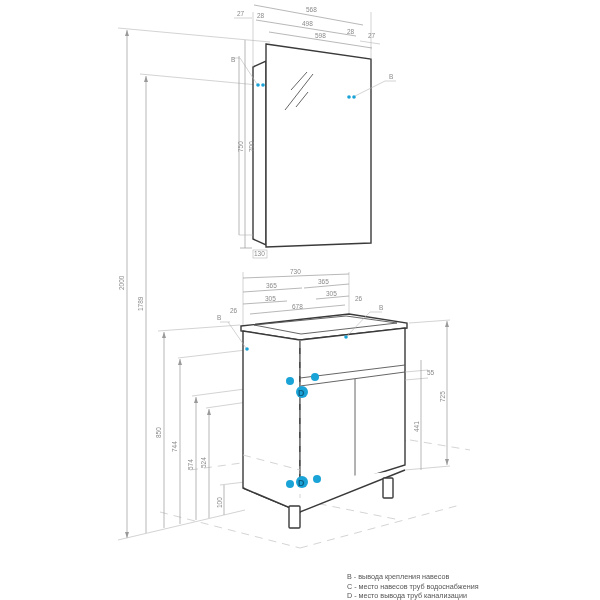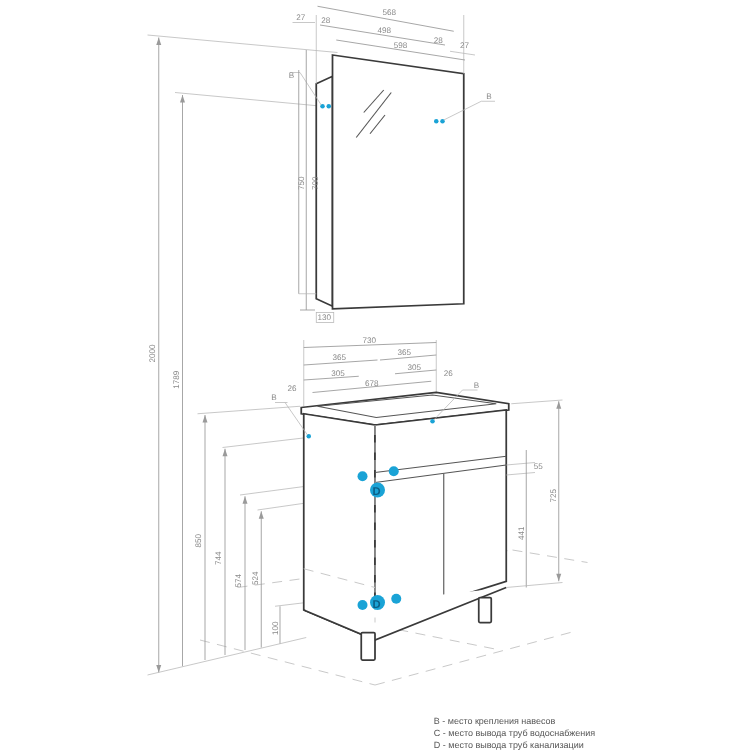--- a/index.html
+++ b/index.html
@@ -185,16 +185,16 @@
     <line class="ext" x1="405" y1="372" x2="428" y2="370"></line>
     <line class="ext" x1="405" y1="380" x2="428" y2="378"></line>
     <line class="dim" x1="421" y1="360" x2="421" y2="470"></line>
     <text class="lbl" x="427" y="375">55</text>
     <text class="lbl" transform="translate(419,432) rotate(-90)">441</text>
     <line class="ext" x1="405" y1="470" x2="450" y2="466"></line>
   </g>
 </svg>
 
 <div class="legend">
-  <div>B - место крепления навесов</div>
-  <div>C - место вывода труб водоснабжения</div>
+  <div>B - вывода крепления навесов</div>
+  <div>C - место навесов труб водоснабжения</div>
   <div>D - место вывода труб канализации</div>
 </div>
 
 </body></html>

